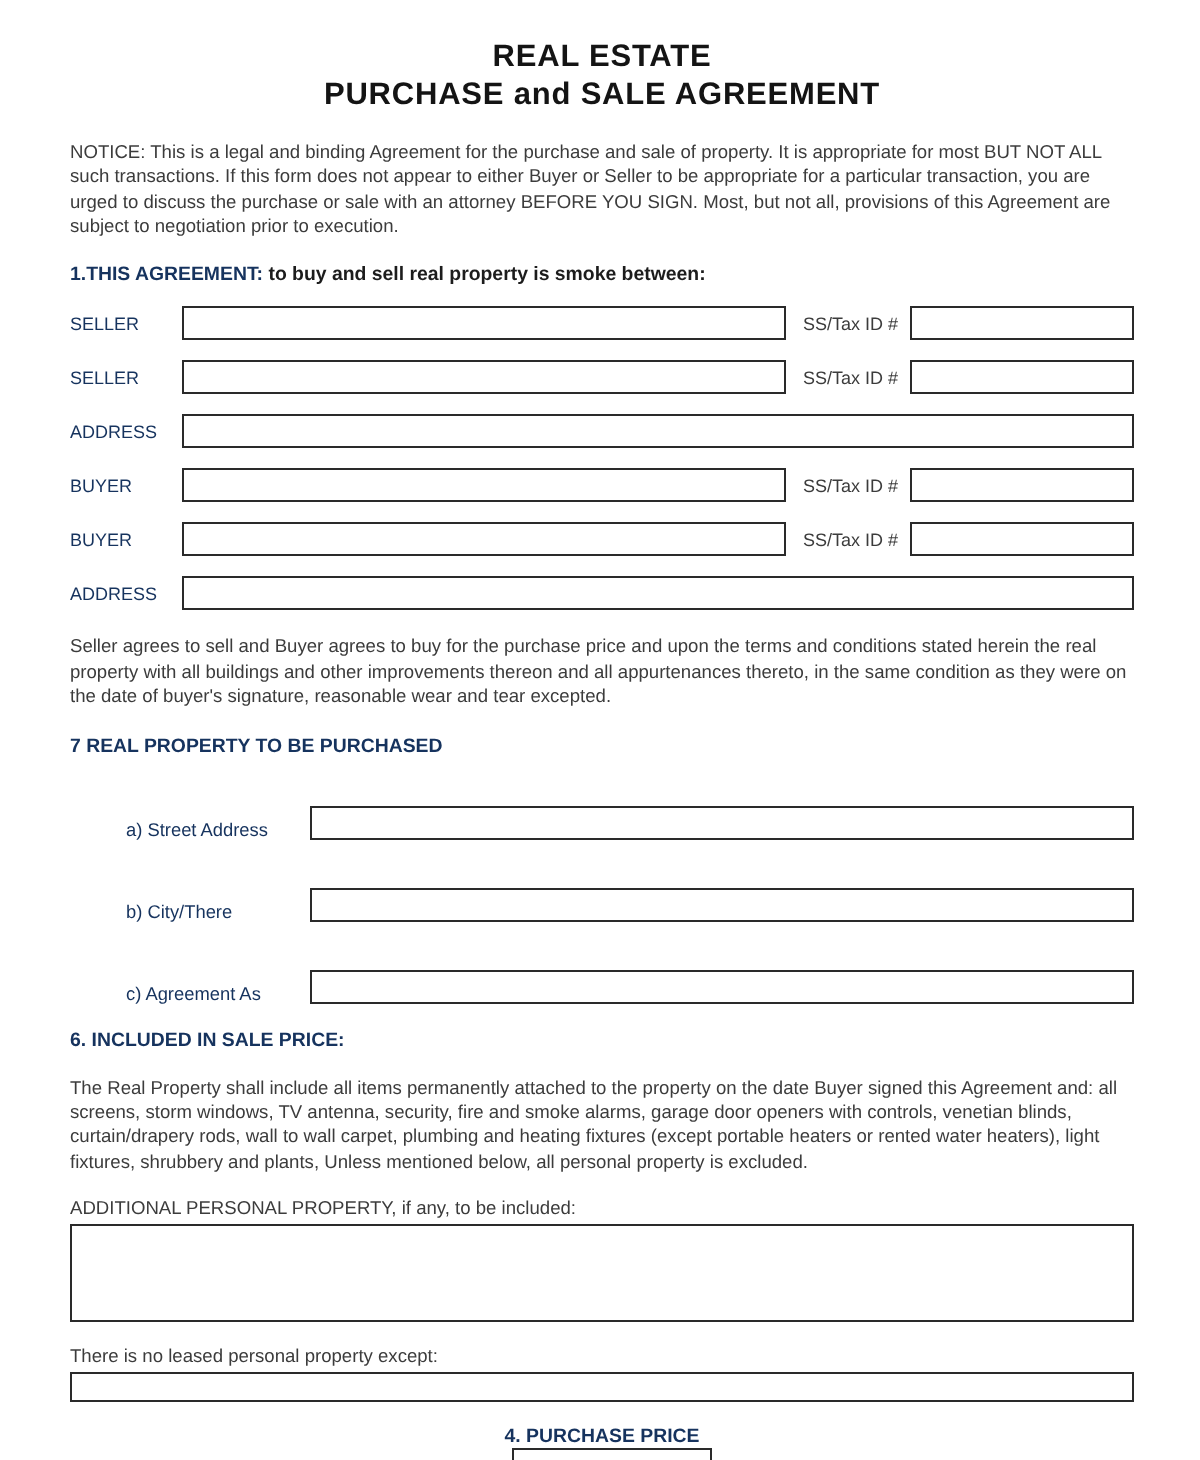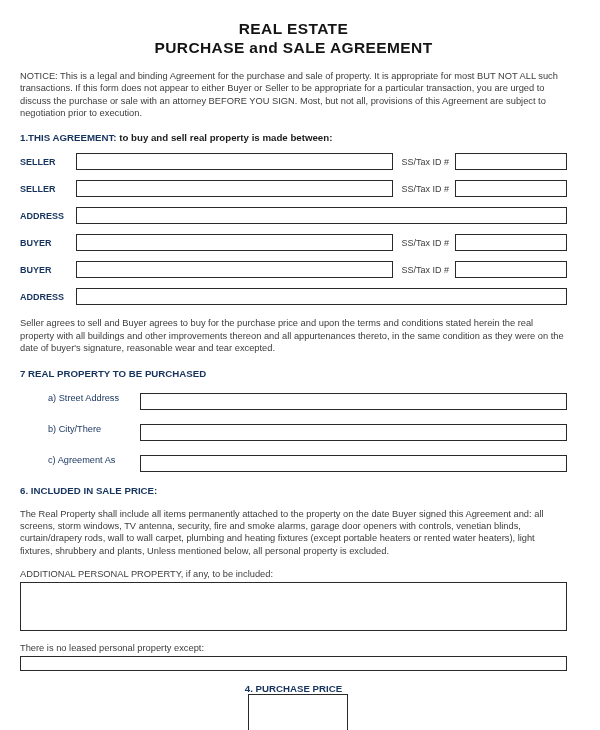--- a/index.html
+++ b/index.html
@@ -2,44 +2,44 @@
 <html><head>
 <meta charset="utf-8">
 <style>
   * { margin:0; padding:0; box-sizing:border-box; }
   body {
     width:600px; height:730px;
     font-family:"Liberation Sans","DejaVu Sans",sans-serif;
     background:#ffffff; color:#3c3c3c;
     overflow:hidden;
   }
-  .page { width:600px; height:718px; background:#ffffff; padding:20px 33px 8px 20px; }
+  .page { width:600px; height:718px; background:#ffffff; padding:20px 33px 8px 35px; }
 
   .title { text-align:center; font-weight:bold; font-size:15.5px; color:#141414; letter-spacing:.4px; }
   .title.second { margin-top:1px; }
 
   .notice { margin-top:13px; font-size:9.3px; line-height:1.33; color:#3c3c3c; }
 
   .sec-heading { font-size:9.7px; font-weight:bold; color:#16335e; margin-top:13px; }
   .sec-heading .rest { color:#1c1c1c; }
 
   .form-row { display:flex; align-items:center; margin-top:10px; }
-  .lbl { flex:0 0 56px; font-size:9px; font-weight:bold; color:#16335e; }
+  .lbl { flex:0 0 56px; font-size:9px; font-weight:normal; color:#16335e; }
   .in {
     border:1px solid #2a2a2a; background:#fff; height:17px;
     font-family:"Liberation Sans",sans-serif; font-size:9.5px; padding:0 3px;
     outline:none;
   }
   .in.main { flex:1 1 auto; min-width:0; }
   .ss { font-size:9px; color:#3c3c3c; margin:0 6px 0 8px; white-space:nowrap; }
   .in.ssn { flex:0 0 112px; width:112px; }
 
   .para { margin-top:12px; font-size:9.3px; line-height:1.33; color:#3c3c3c; }
 
-  .prop-row { display:flex; align-items:flex-start; margin-top:14px; }
+  .prop-row { display:flex; align-items:flex-end; margin-top:24px; }
   .prop-lbl { flex:0 0 92px; margin-left:28px; font-size:9.2px; color:#16335e; }
   .prop-row .in { flex:1 1 auto; min-width:0; }
 
   .small-label { margin-top:12px; font-size:9.3px; color:#3c3c3c; }
   .bigbox {
     display:block; width:100%; height:49px; margin-top:3px;
     border:1px solid #2a2a2a; background:#fff; resize:none;
     font-family:"Liberation Sans",sans-serif; font-size:9.5px; padding:2px 3px;
     outline:none;
   }
@@ -53,21 +53,21 @@
 </head>
 <body>
 
 <div class="page">
 
   <div class="title">REAL ESTATE</div>
   <div class="title second">PURCHASE  and SALE AGREEMENT</div>
 
   <p class="notice">NOTICE:  This is a legal and binding Agreement for the purchase and sale of property. It is appropriate for most BUT NOT ALL such transactions. If  this form does not appear to either Buyer or Seller to be appropriate for a particular transaction, you are urged to discuss the purchase or sale with an attorney BEFORE YOU SIGN. Most, but not all, provisions of this Agreement are subject to negotiation prior to execution.</p>
 
-  <div class="sec-heading"><span>1.THIS AGREEMENT:</span><span class="rest">  to buy and sell real property is made between:</span></div>
+  <div class="sec-heading"><span>1.THIS AGREEMENT:</span><span class="rest">  to buy and sell real property is smoke between:</span></div>
 
   <div class="form-row">
     <span class="lbl">SELLER</span>
     <input class="in main" type="text" style="">
     <span class="ss">SS/Tax ID #</span>
     <input class="in ssn" type="text" style="">
   </div>
 
   <div class="form-row">
     <span class="lbl">SELLER</span>

